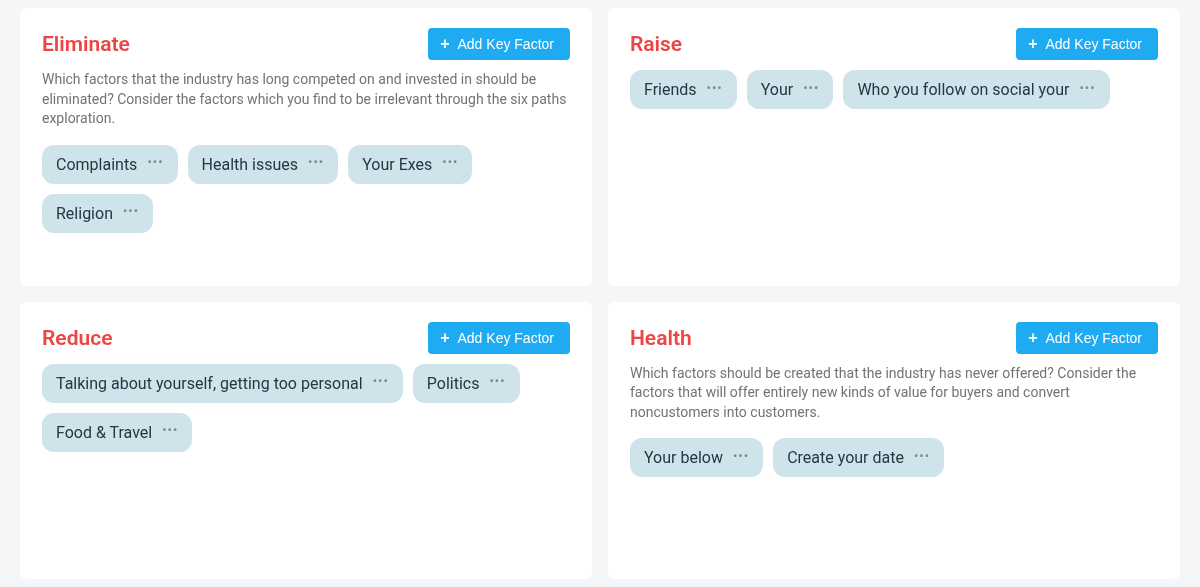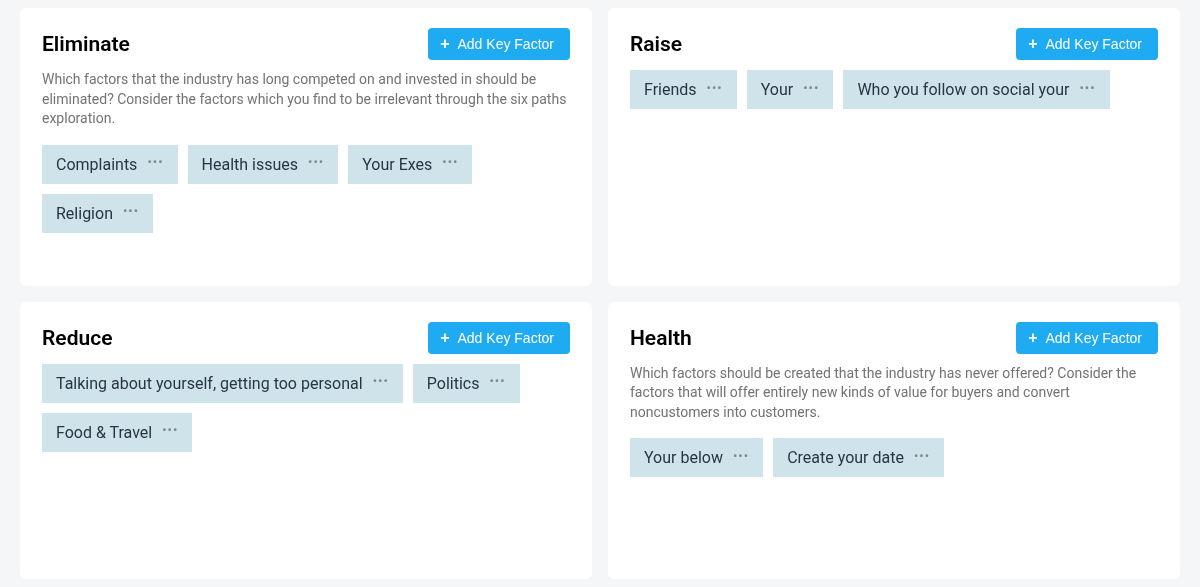--- a/index.html
+++ b/index.html
@@ -25,21 +25,21 @@
   }
   .card-header {
     display: flex;
     justify-content: space-between;
     align-items: center;
     margin-bottom: 10px;
   }
   .card-title {
     font-size: 21px;
     font-weight: 600;
-    color: #000000;
+    color: #ef4444;
   }
   .add-btn {
     background: #1eabf1;
     color: #ffffff;
     border: none;
     border-radius: 4px;
     padding: 8px 16px 8px 12px;
     font-size: 14px;
     font-weight: 500;
     display: inline-flex;
@@ -60,21 +60,21 @@
     max-width: 540px;
   }
   .chips {
     display: flex;
     flex-wrap: wrap;
     gap: 10px;
   }
   .chip {
     background: #cfe3eb;
     color: #283543;
-    border-radius: 0;
+    border-radius: 12px;
     padding: 10px 14px;
     font-size: 16px;
     display: inline-flex;
     align-items: center;
     gap: 10px;
     cursor: pointer;
   }
   .chip .dots {
     color: #7a8a95;
     font-size: 13px;

